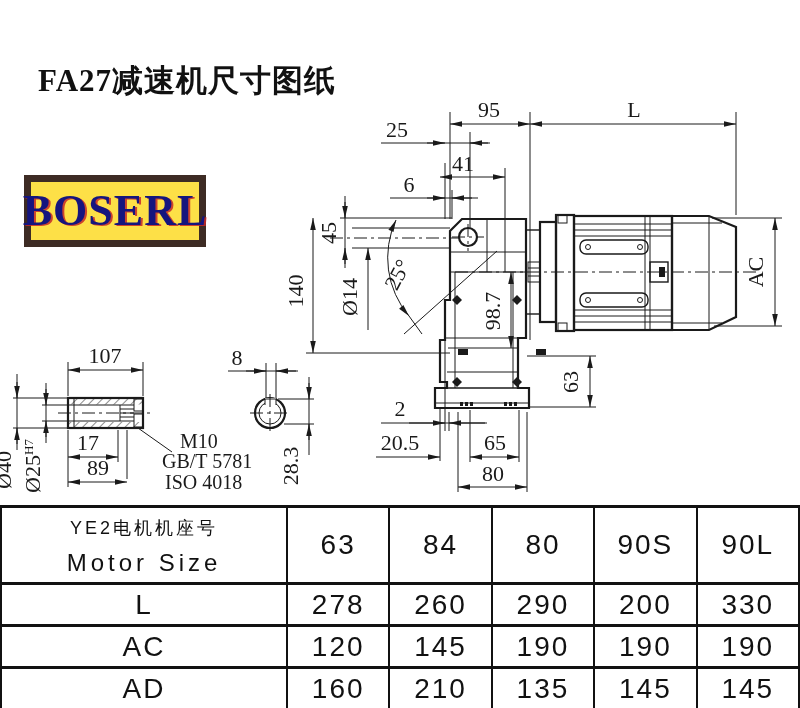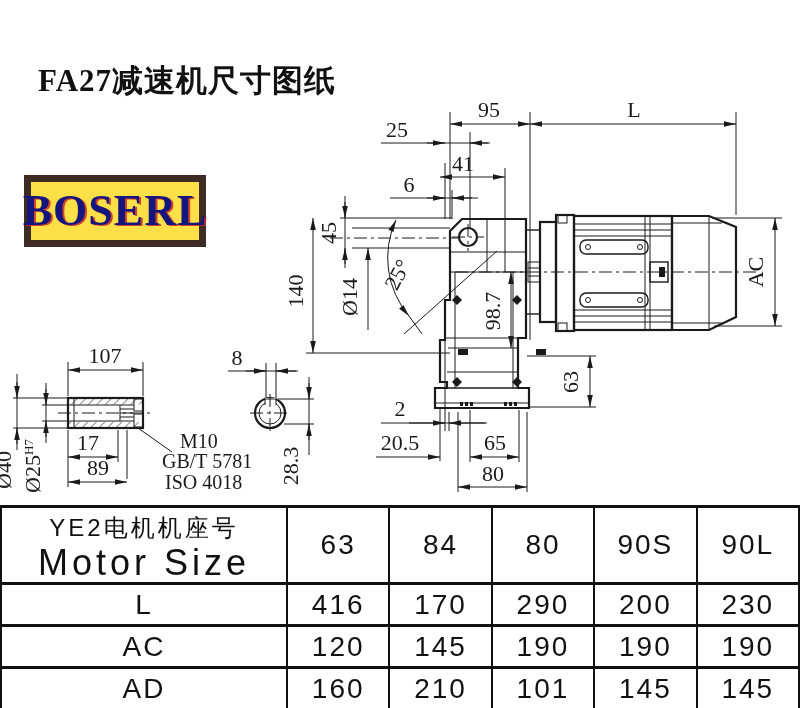--- a/index.html
+++ b/index.html
@@ -20,22 +20,22 @@
   svg text{fill:#1a1a1a;font-family:"Liberation Serif",serif;font-size:22px;}
   svg text.sm{font-size:20px;}
   #spec-table{position:absolute;left:0px;top:505px;width:800px;height:203px;
         border-collapse:collapse;table-layout:fixed;
         font-family:"Liberation Sans",sans-serif;}
   #spec-table td{border:2px solid #111;text-align:center;vertical-align:middle;
         font-size:28px;letter-spacing:2px;padding:0;}
   #spec-table tr.hdr td{border-bottom:3px solid #111;}
   #spec-table td.first{width:284px;}
   #spec-table tr td{border-top-width:3px;border-bottom-width:3px;}
-  #spec-table .cn{font-size:24px;letter-spacing:3px;display:block;line-height:36px;}
-  #spec-table .en{font-size:36px;letter-spacing:4px;display:block;line-height:34px;}
+  #spec-table .cn{font-size:18px;letter-spacing:3px;display:block;line-height:36px;}
+  #spec-table .en{font-size:24px;letter-spacing:4px;display:block;line-height:34px;}
 </style>
 </head>
 <body>
 
 <div id="page">
 
   <div id="title">FA27减速机尺寸图纸</div>
 
   <div id="logo">
     <span>BOSERL</span>
@@ -294,38 +294,38 @@
         <span class="en">Motor Size</span>
       </td>
       <td>63</td>
       <td>84</td>
       <td>80</td>
       <td>90S</td>
       <td>90L</td>
     </tr>
     <tr style="height:42px;">
       <td class="first">L</td>
-      <td>416</td>
-      <td>170</td>
+      <td>278</td>
+      <td>260</td>
       <td>290</td>
       <td>200</td>
-      <td>230</td>
+      <td>330</td>
     </tr>
     <tr style="height:42px;">
       <td class="first">AC</td>
       <td>120</td>
       <td>145</td>
       <td>190</td>
       <td>190</td>
       <td>190</td>
     </tr>
     <tr style="height:42px;">
       <td class="first">AD</td>
       <td>160</td>
       <td>210</td>
-      <td>101</td>
+      <td>135</td>
       <td>145</td>
       <td>145</td>
     </tr>
   </tbody>
     </table>
 
 </div>
 
 </body></html>

